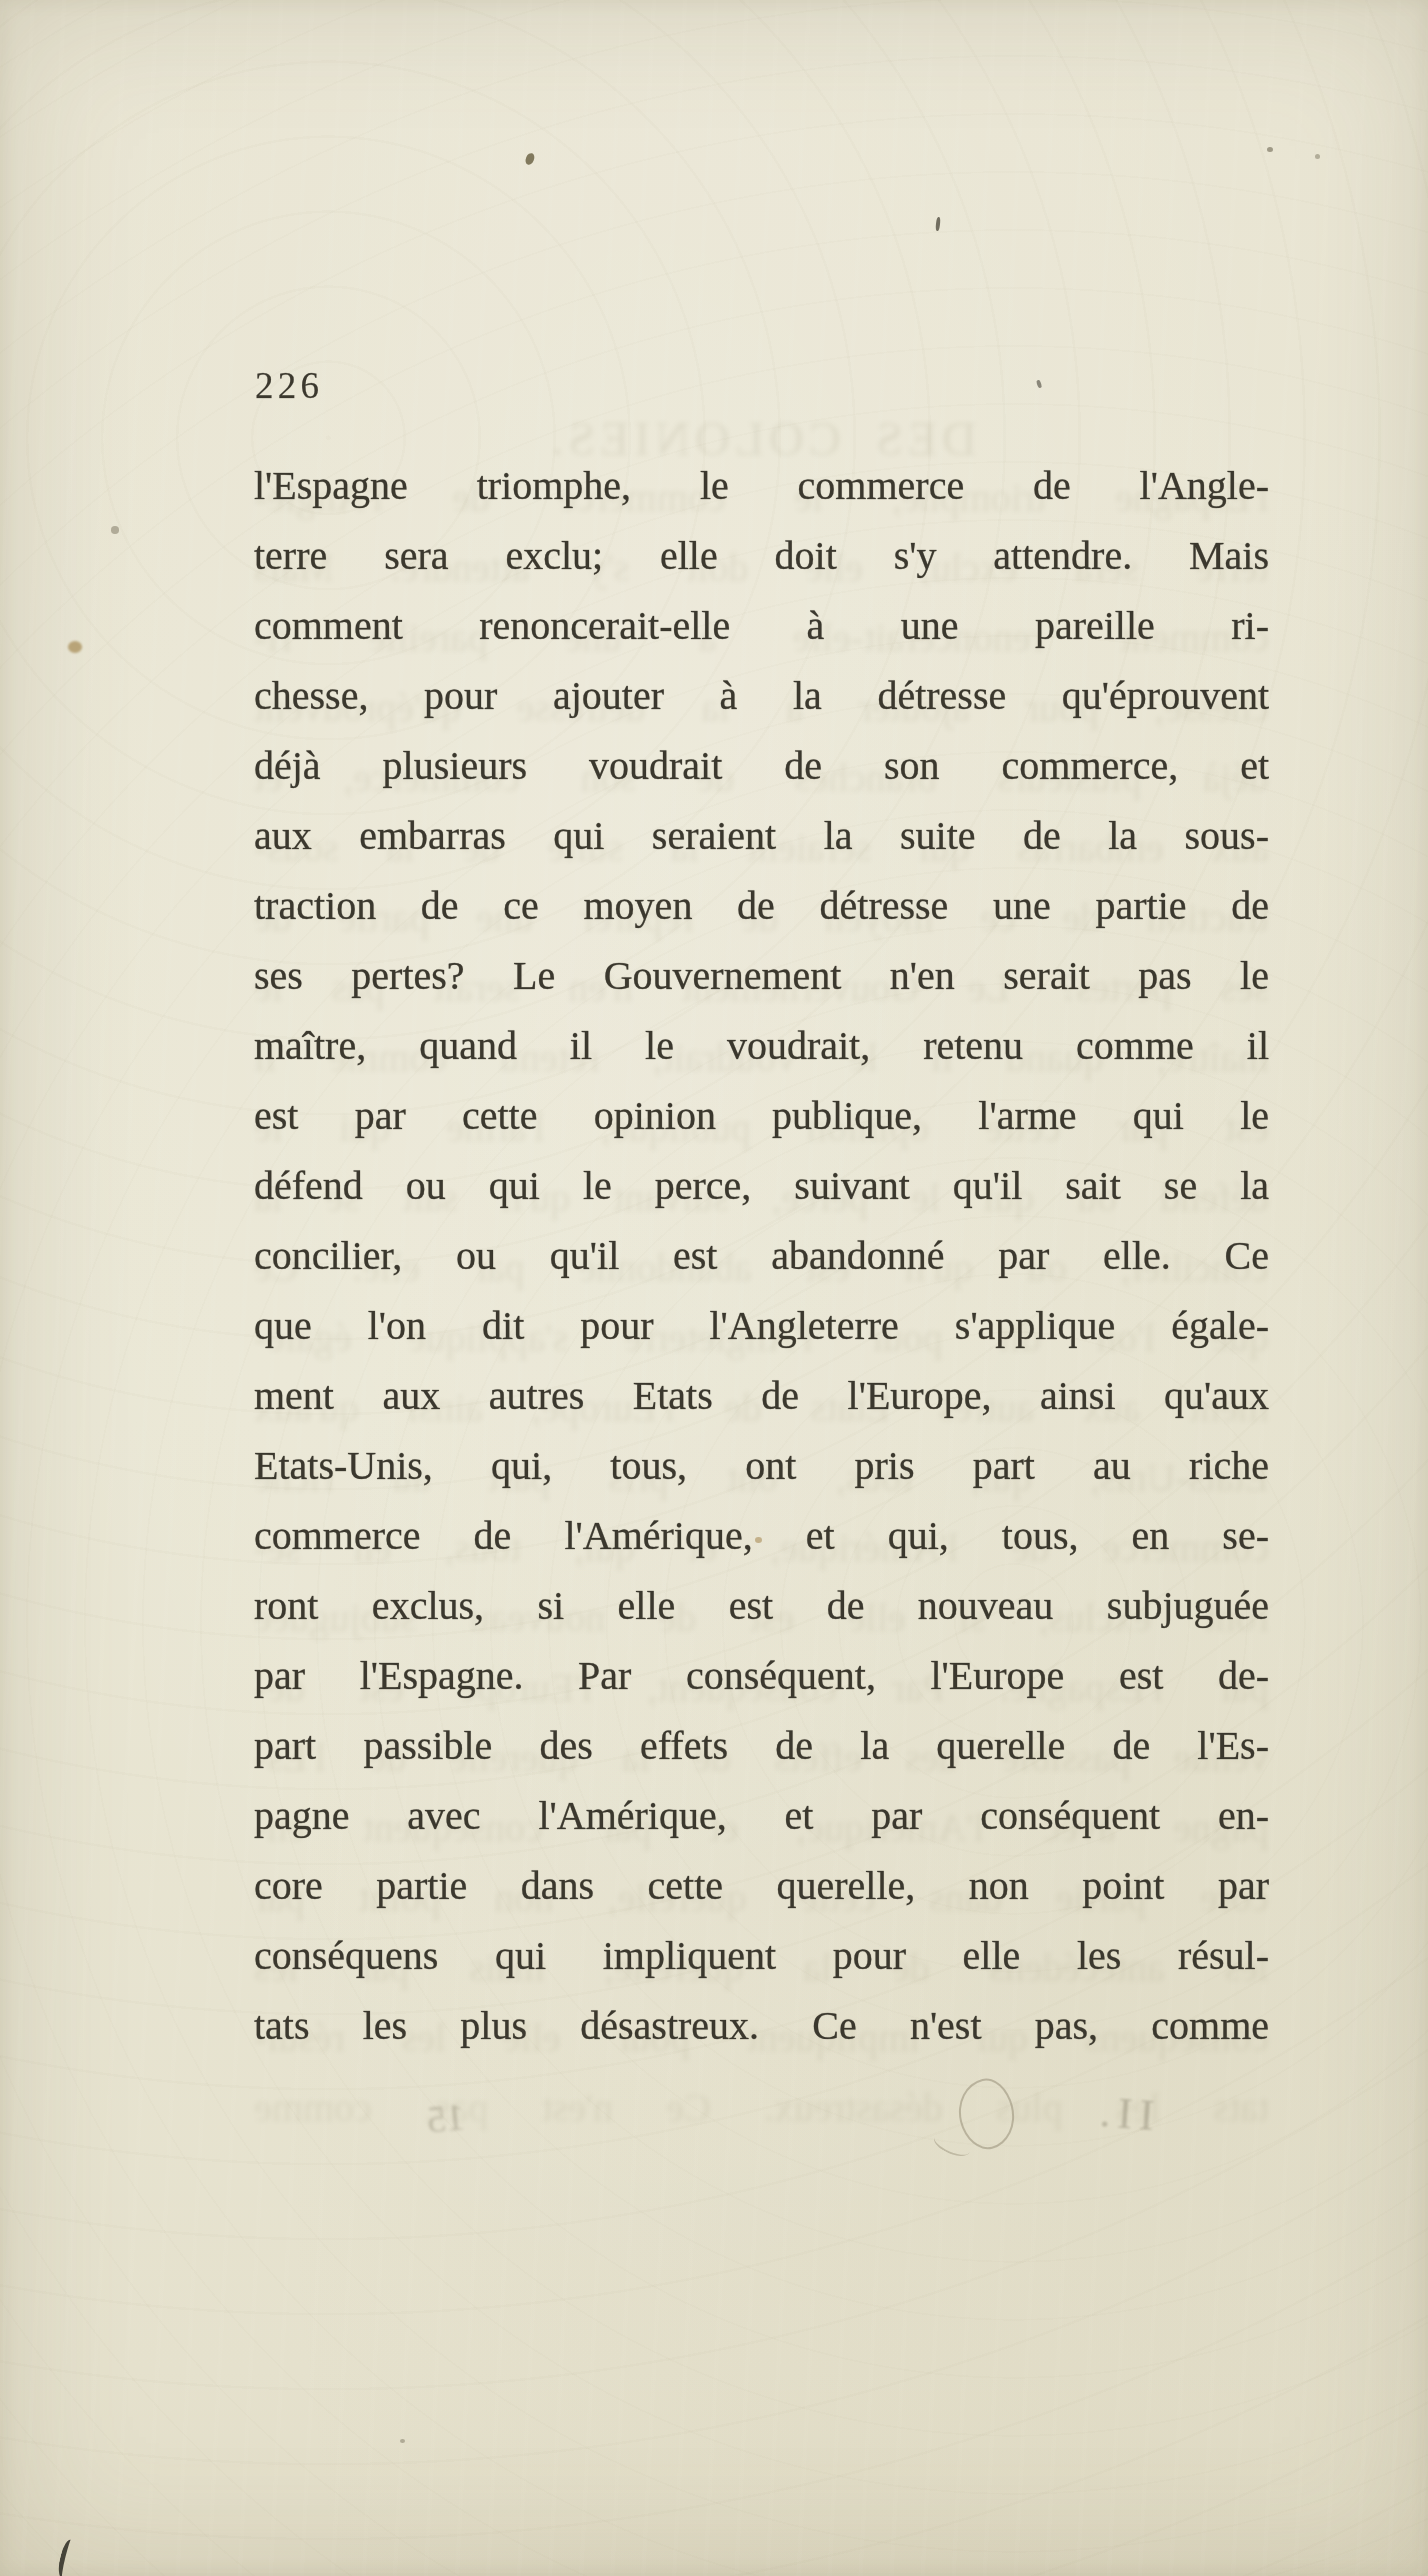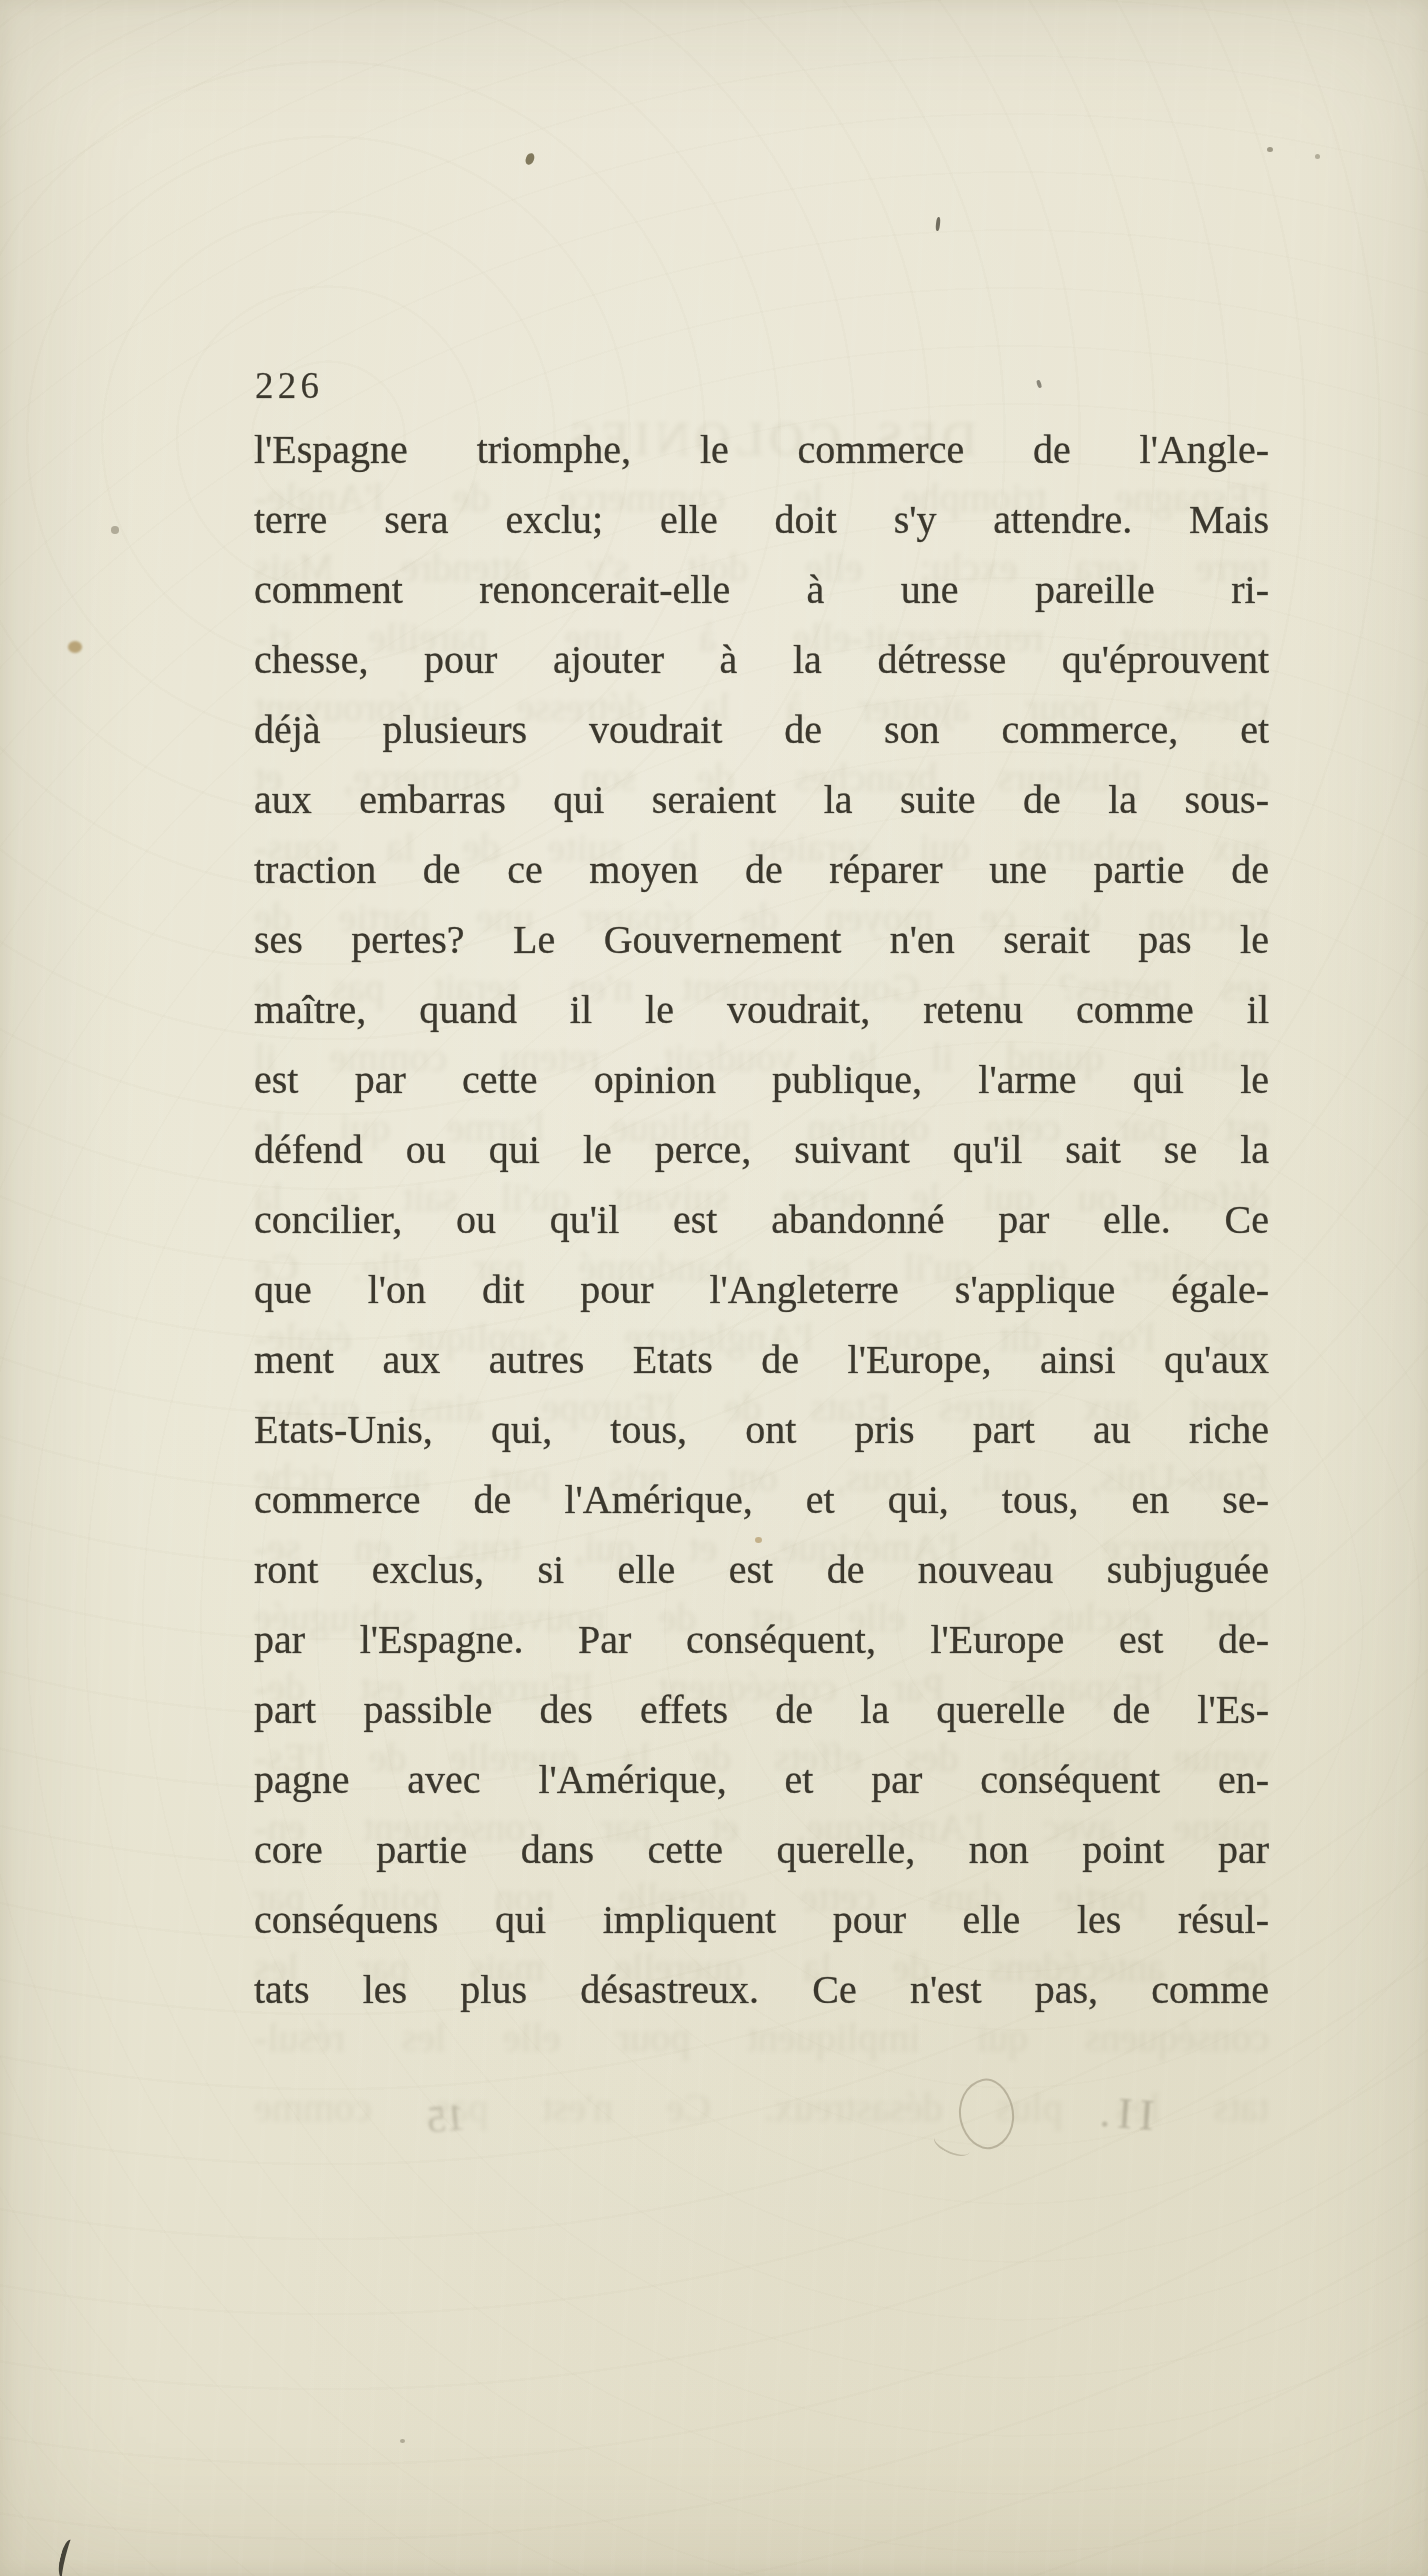--- a/index.html
+++ b/index.html
@@ -43,21 +43,21 @@
   .running-title{
     position:absolute;left:254px;top:344px;width:1015px;
     text-align:center;
     font-size:48px;letter-spacing:5px;word-spacing:13.3px;
     color:var(--ink);
     -webkit-text-stroke:0.5px rgba(59,56,46,0.55);
   }
 
   
   .text-block{
-    position:absolute;left:254px;top:415px;width:1015px;
+    position:absolute;left:254px;top:451px;width:1015px;
     color:var(--ink);
     font-size:40px;
     -webkit-text-stroke:0.4px rgba(59,56,46,0.5);
     text-shadow:0 0 0.8px rgba(59,56,46,0.35);
   }
   .line{
     height:var(--pitch);
     line-height:var(--pitch);
     text-align:justify;
     overflow:hidden;
@@ -148,21 +148,21 @@
       </div>
   </div>
 
   <div class="text-block" id="textblock">
       <div class="line">l'Espagne triomphe, le commerce de l'Angle-</div>
       <div class="line">terre sera exclu; elle doit s'y attendre. Mais</div>
       <div class="line">comment renoncerait-elle à une pareille ri-</div>
       <div class="line">chesse, pour ajouter à la détresse qu'éprouvent</div>
       <div class="line">déjà plusieurs voudrait de son commerce, et</div>
       <div class="line">aux embarras qui seraient la suite de la sous-</div>
-      <div class="line">traction de ce moyen de réparer une partie de</div>
+      <div class="line">traction de ce moyen de détresse une partie de</div>
       <div class="line">ses pertes? Le Gouvernement n'en serait pas le</div>
       <div class="line">maître, quand il le voudrait, retenu comme il</div>
       <div class="line">est par cette opinion publique, l'arme qui le</div>
       <div class="line">défend ou qui le perce, suivant qu'il sait se la</div>
       <div class="line">concilier, ou qu'il est abandonné par elle. Ce</div>
       <div class="line">que l'on dit pour l'Angleterre s'applique égale-</div>
       <div class="line">ment aux autres Etats de l'Europe, ainsi qu'aux</div>
       <div class="line">Etats-Unis, qui, tous, ont pris part au riche</div>
       <div class="line">commerce de l'Amérique, et qui, tous, en se-</div>
       <div class="line">ront exclus, si elle est de nouveau subjuguée</div>

